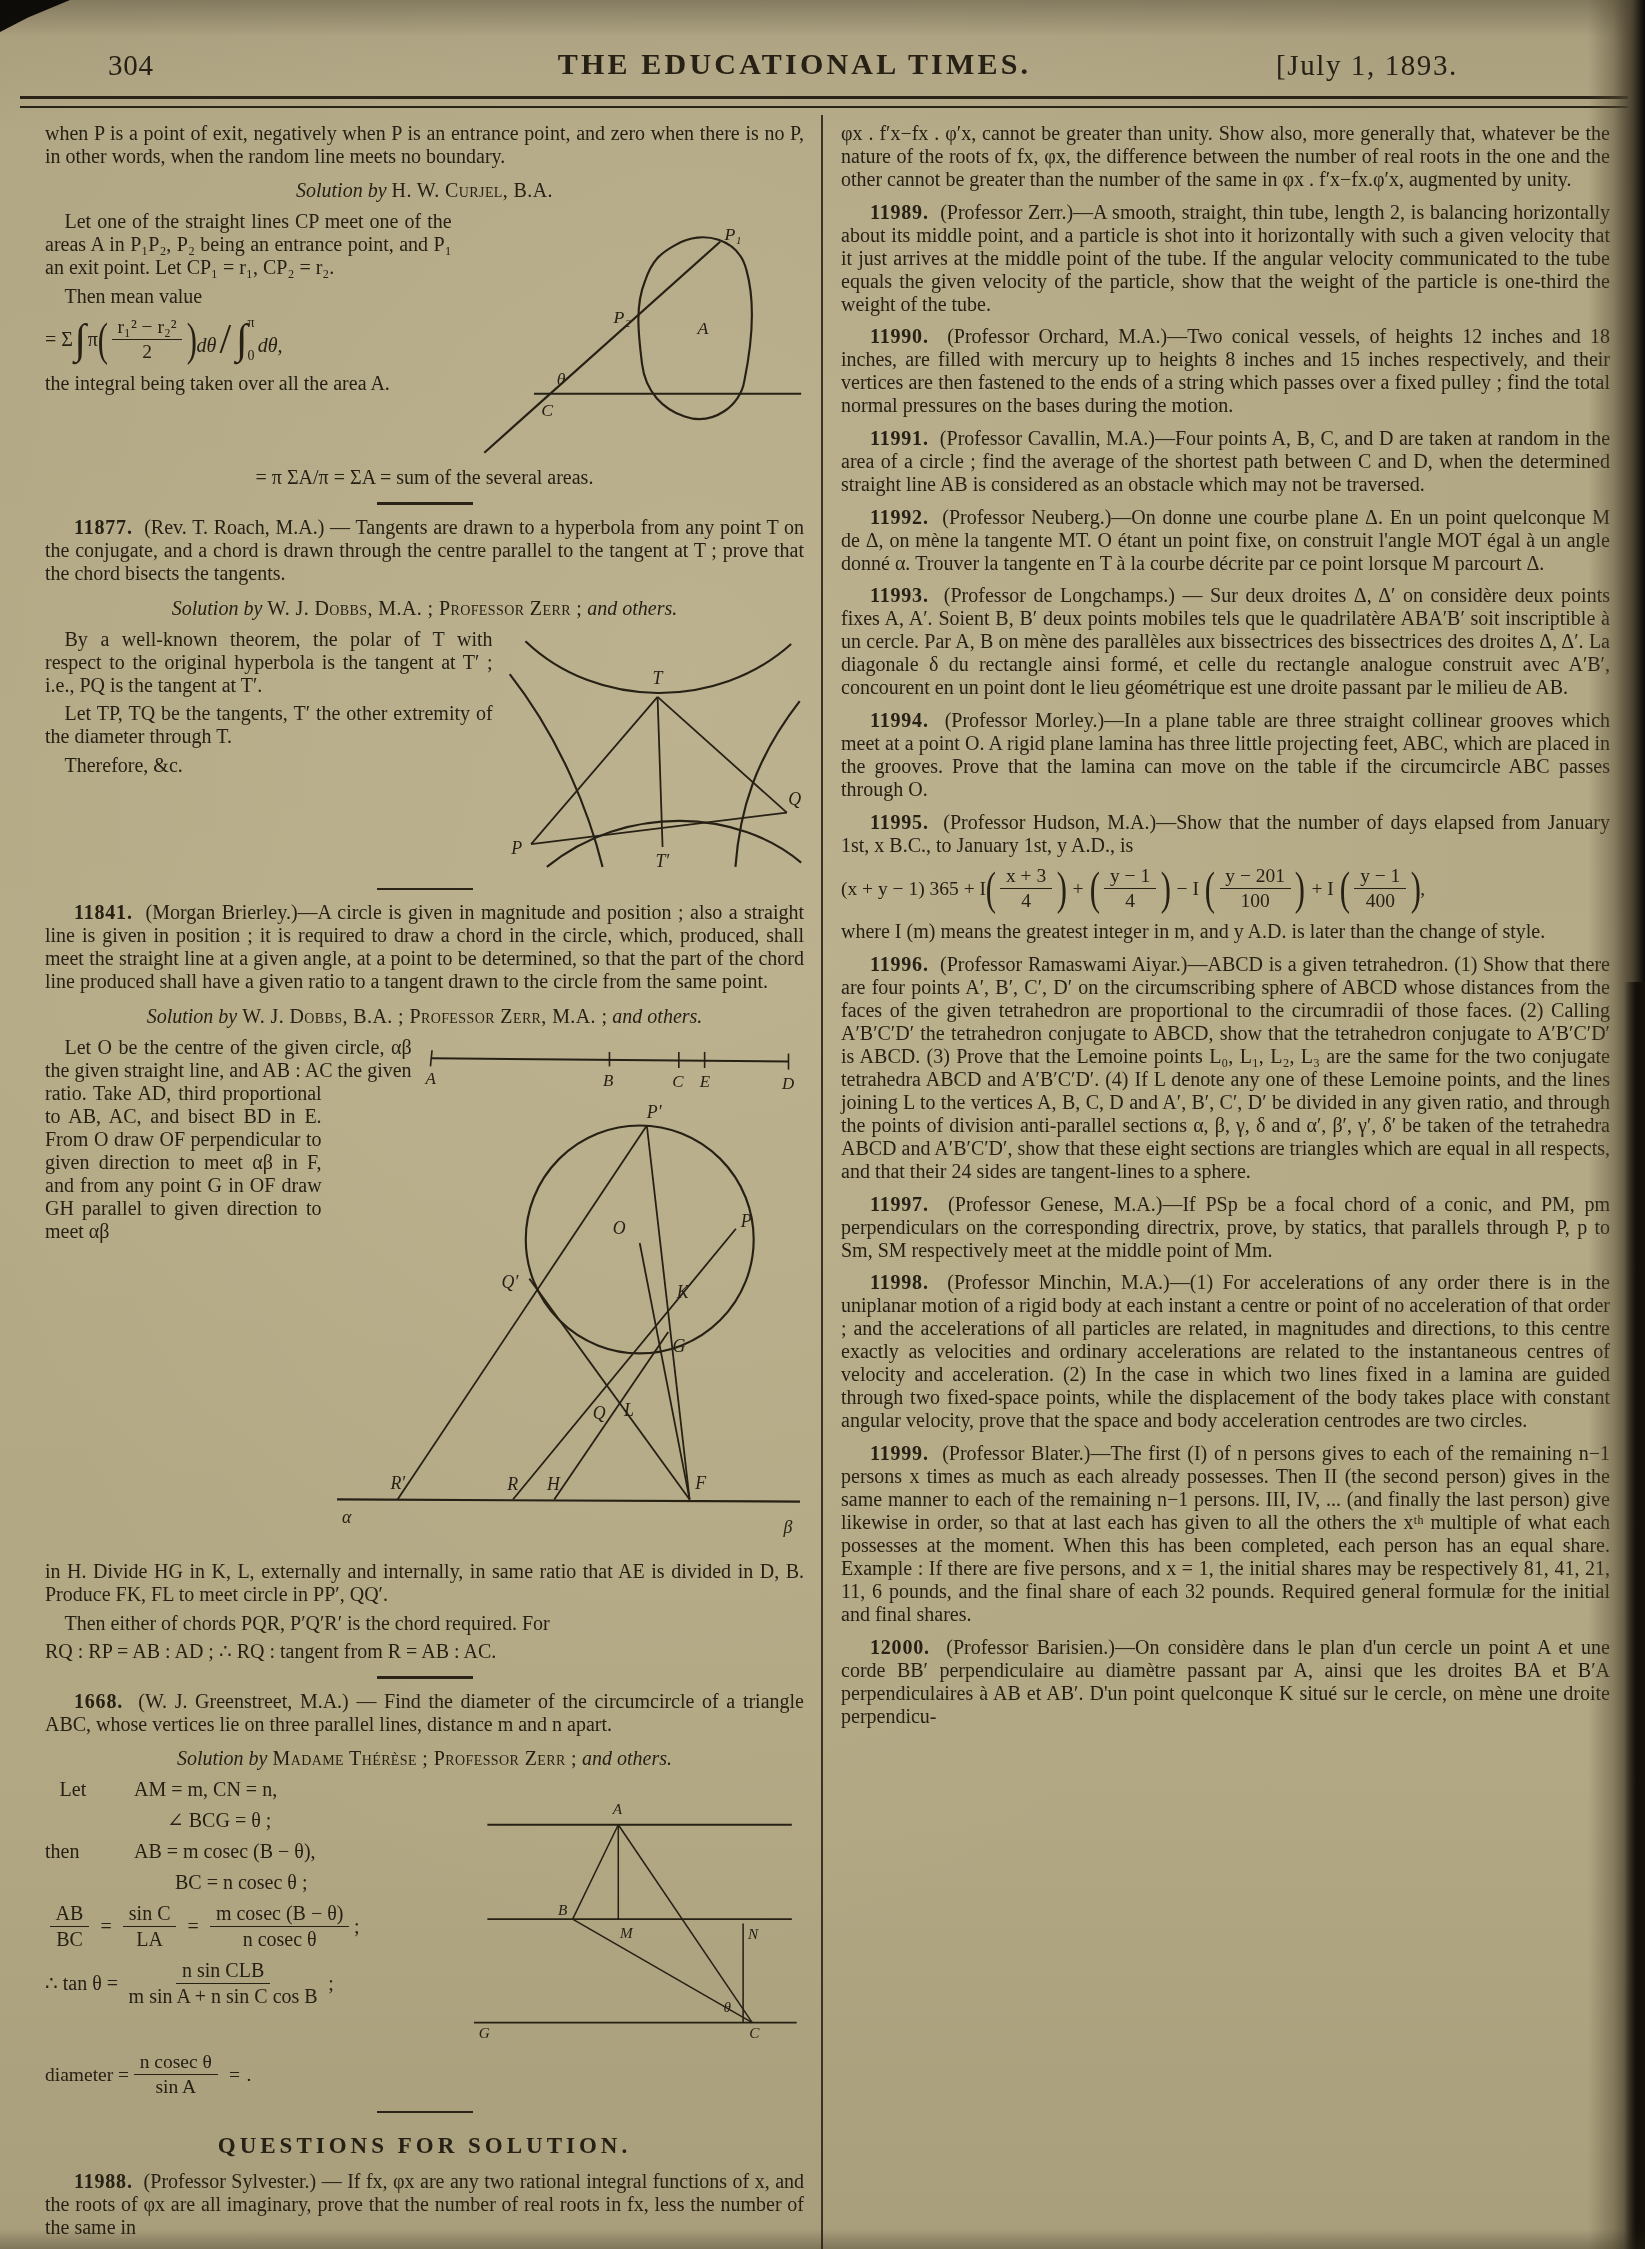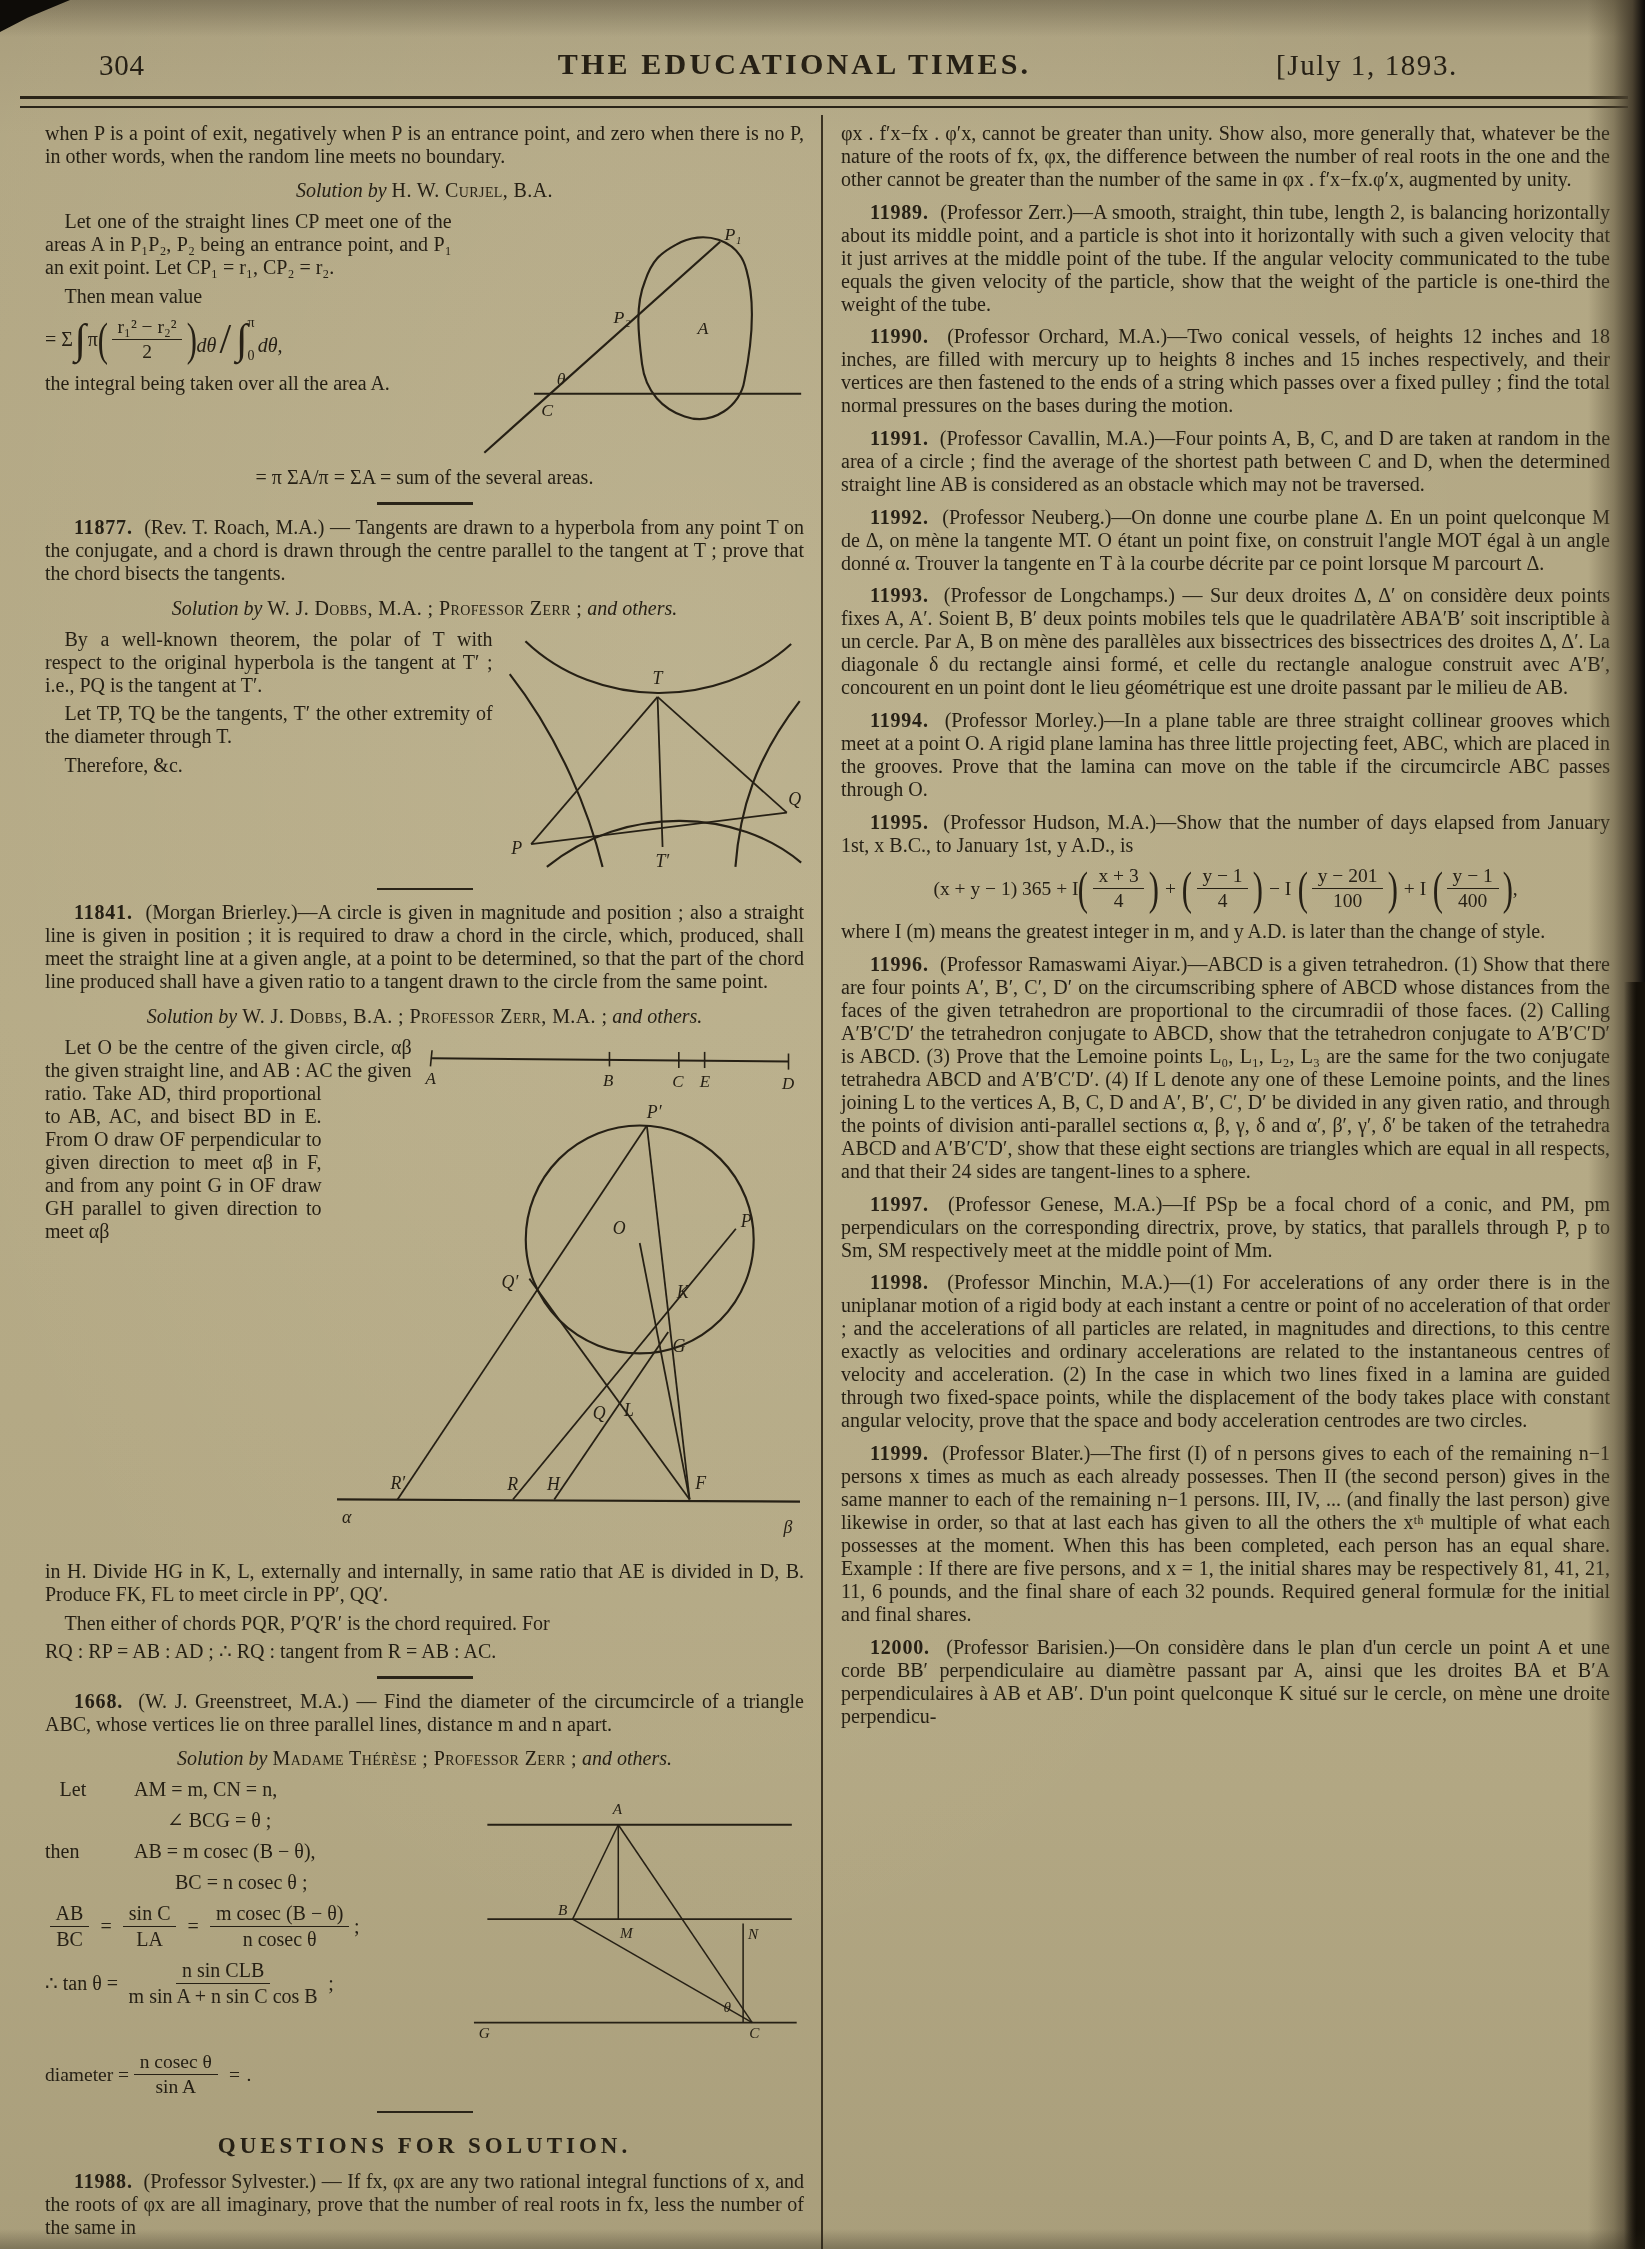--- a/index.html
+++ b/index.html
@@ -15,21 +15,21 @@
   .edge-right{position:absolute;top:0;right:0;width:57px;height:2250px;
     background:linear-gradient(90deg, rgba(90,80,55,0) 0%, rgba(80,70,48,0.45) 45%, #4a4130 78%, #181410 95%, #0c0a07 100%);}
   .edge-right-lower{position:absolute;top:982px;right:0;width:21px;height:1268px;background:linear-gradient(90deg,rgba(20,16,10,0) 0%, #141009 60%);}
   .corner-tl{position:absolute;top:0;left:0;width:70px;height:32px;background:#0e0c08;
     clip-path:polygon(0 0,100% 0,40% 55%,0 100%);}
   .top-shade{position:absolute;top:0;left:0;width:100%;height:37px;background:linear-gradient(180deg,rgba(60,52,36,0.35),rgba(60,52,36,0));}
   .bottom-shade{position:absolute;bottom:0;left:0;width:100%;height:21px;background:linear-gradient(0deg,rgba(40,34,22,0.35),rgba(40,34,22,0));}
 
   .ink{color:#262015;}
   
-  .hdr-num{position:absolute;top:49px;left:99px;font-size:29px;letter-spacing:0.8px;}
+  .hdr-num{position:absolute;top:49px;left:108px;font-size:29px;letter-spacing:0.8px;}
   .hdr-title{position:absolute;top:47px;left:0;width:1517px;text-align:center;font-size:30px;letter-spacing:3.2px;font-weight:bold;margin-left:36px;}
   .hdr-date{position:absolute;top:49px;left:1276px;font-size:29px;letter-spacing:1.6px;}
   .rule{position:absolute;left:19.5px;width:1608px;height:3.2px;background:#2a2418;}
   .rule2{position:absolute;left:19.5px;width:1608px;height:2.4px;background:#2a2418;}
   .coldiv{position:absolute;left:821px;top:115px;width:2.4px;height:2135px;background:#3a3222;}
 
   .col{position:absolute;top:122px;font-size:20px;line-height:23px;text-align:justify;}
   .col-left{left:45px;width:759px;}
   .col-right{left:841px;width:769px;}
 
@@ -49,21 +49,21 @@
   .figwrap{overflow:visible;}
   .fl-r{float:right;margin:3.2px 0 4.9px 11.4px;}
   .clr{clear:both;}
   svg.fig{display:block;}
   svg.fig path, svg.fig line, svg.fig circle, svg.fig ellipse{stroke:#262015;fill:none;}
   svg.fig text{fill:#262015;font-family:"Liberation Serif","DejaVu Serif",serif;font-style:italic;font-size:25px;}
   svg.fig text.smaller{font-size:21px;}
 
   
   .mathrow{display:flex;align-items:center;margin:8px 0;text-indent:0;}
-  .mctr{justify-content:center;}
+  .mctr{justify-content:flex-start;}
   .frac{display:inline-flex;flex-direction:column;align-items:center;margin:0 4.9px;line-height:1.15;}
   .frac .num{padding:0 5.7px 0.8px 5.7px;border-bottom:1.6px solid #262015;white-space:nowrap;}
   .frac .den{padding:0.8px 5.7px 0 5.7px;white-space:nowrap;}
   .bigp{font-size:47px;font-weight:400;line-height:0.8;transform:scaleX(0.65);margin:0 -3.2px;}
   .bigslash{font-size:42px;line-height:0.8;margin:0 3.2px;}
   .intsign{font-size:42px;line-height:0.75;margin:0 1.6px;}
   .intlims{display:inline-flex;flex-direction:column;justify-content:space-between;height:47px;font-size:14px;line-height:1;margin:0 3.2px 0 -1.6px;}
   .intlims .t{align-self:flex-start;}
   .intlims .b{align-self:flex-start;margin-top:auto;}
   .mgap{margin:0 6.5px;}

